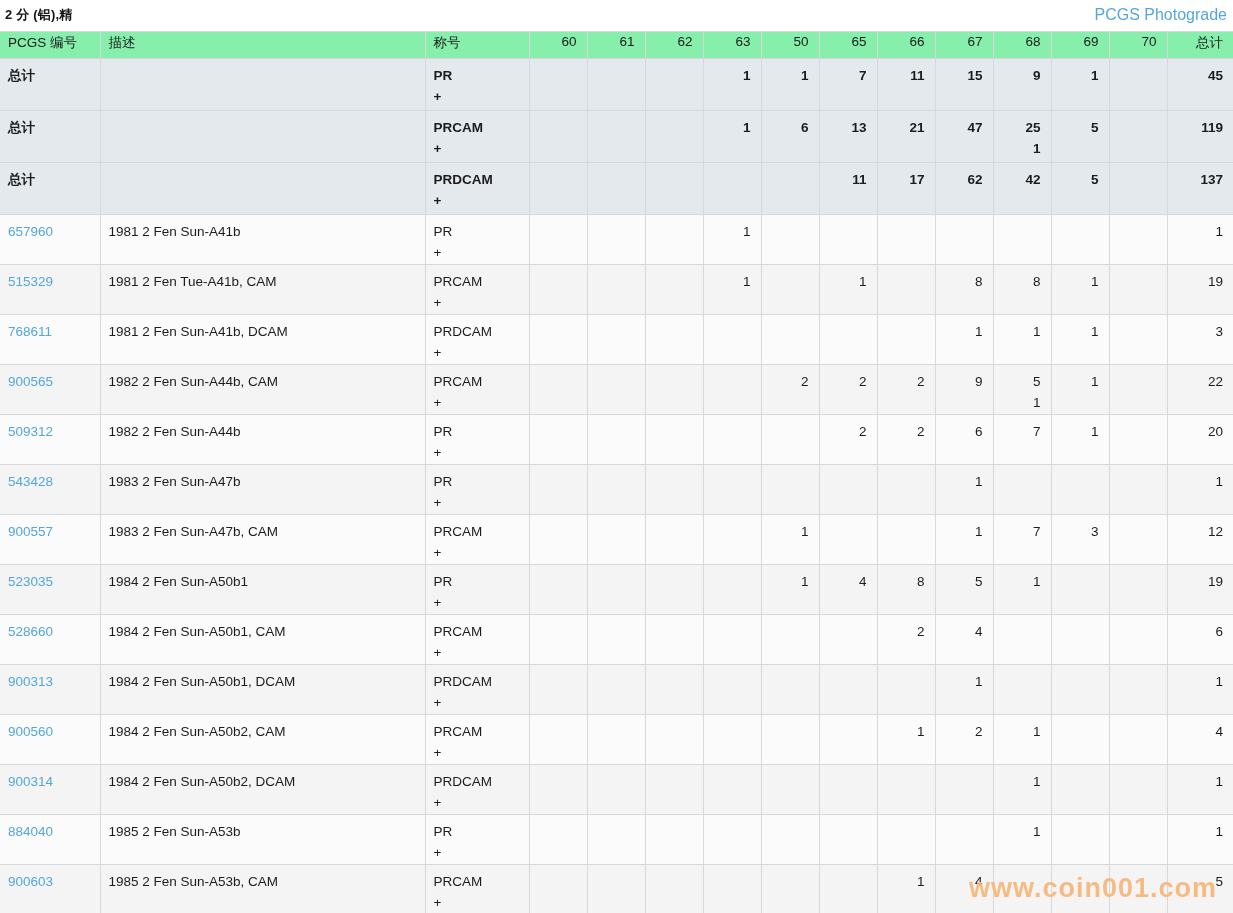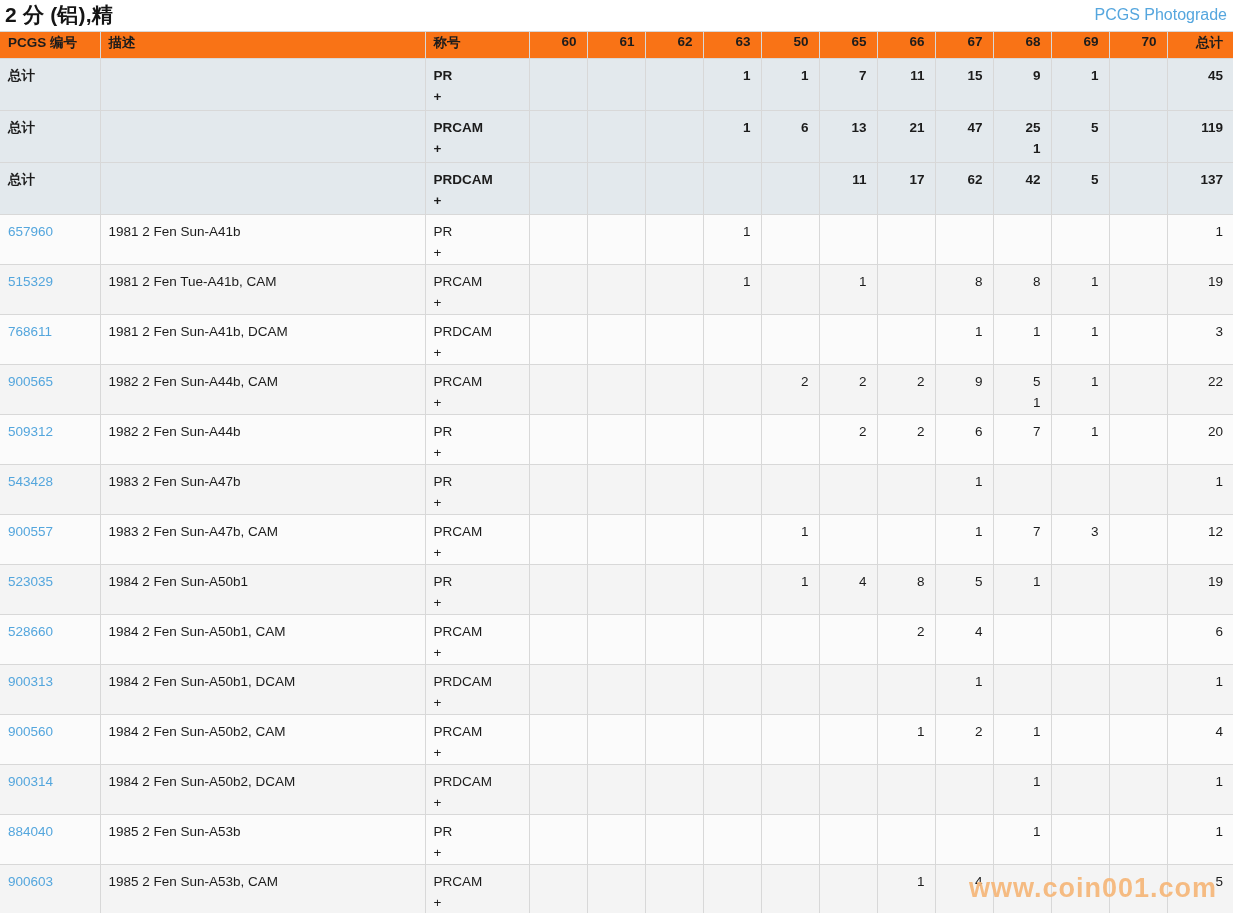--- a/index.html
+++ b/index.html
@@ -10,45 +10,45 @@
     font-family: "Liberation Sans", sans-serif;
     position: relative;
     overflow: hidden;
   }
   .top-bar {
     width: 1233px; height: 31px;
     display: flex; justify-content: space-between; align-items: center;
     padding: 2px 6px 4px 5px;
   }
   .page-title {
-    font-size: 21px; font-weight: bold; color: #151515;
+    font-size: 13px; font-weight: bold; color: #151515;
     letter-spacing: 0.2px;
   }
   .photograde {
     font-size: 16px; color: #55a6de; text-decoration: none;
   }
   table.pop {
     width: 1233px; table-layout: fixed; border-collapse: collapse;
   }
   table.pop th, table.pop td {
     border: 1px solid #d8d8d8;
     vertical-align: top;
     font-size: 13.5px;
     color: #1c1c1c;
     overflow: hidden; white-space: nowrap;
   }
   table.pop th:first-child, table.pop td:first-child { border-left: 0; }
   table.pop th:last-child,  table.pop td:last-child  { border-right: 0; }
   thead th {
     height: 27px;
     vertical-align: middle;
-    font-weight: bold;
+    font-weight: normal;
     padding: 2px 10px 2px 8px;
     text-align: left;
-    background: #f97316;
+    background: #86efac;
   }
   thead th.num { text-align: right; }
   tbody td {
     height: 50px;
     padding: 7px 10px 0 8px;
     line-height: 20px;
   }
   tr.total-row td {
     background: #e3e9ed;
     font-weight: bold;

